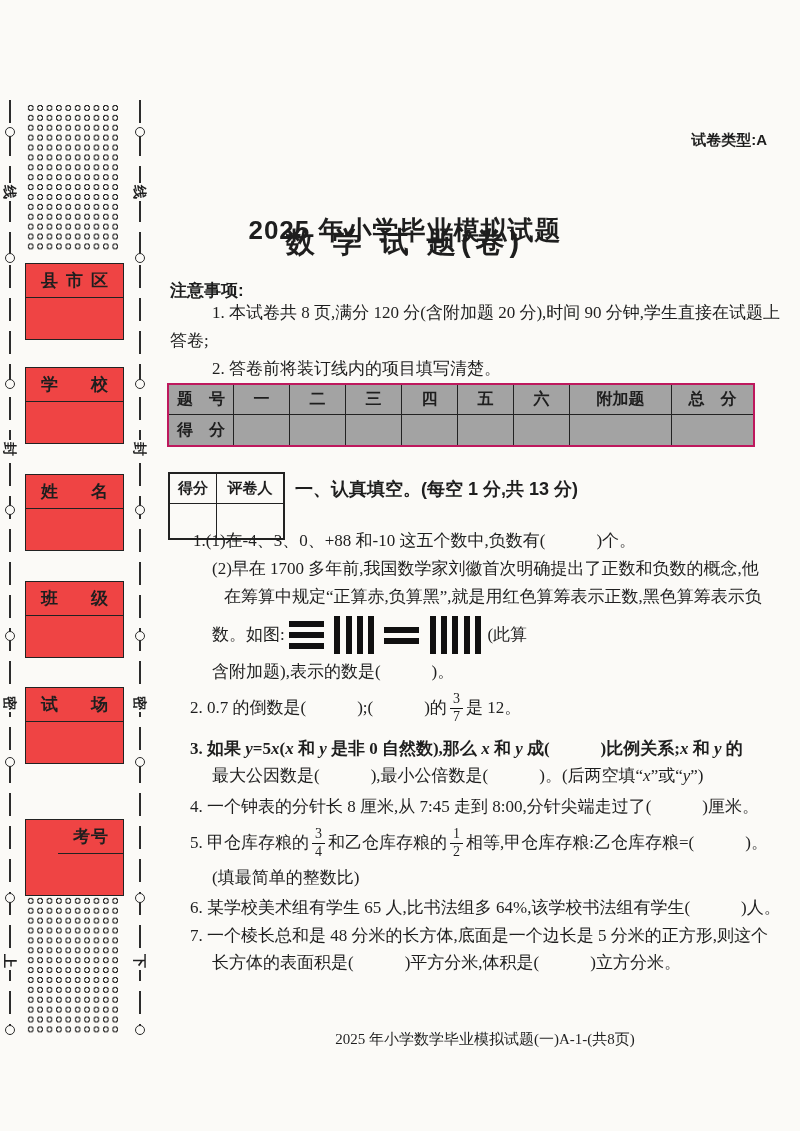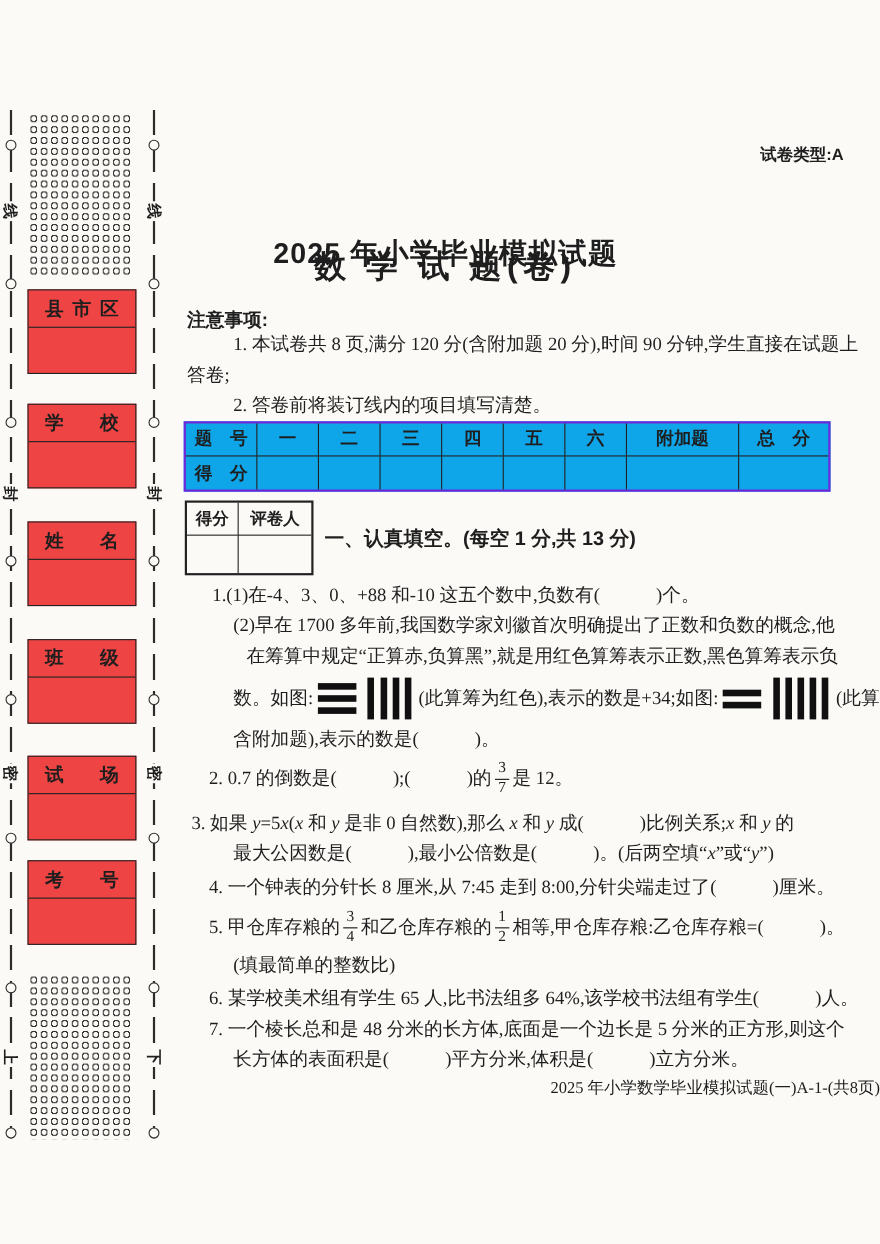--- a/index.html
+++ b/index.html
@@ -35,49 +35,49 @@
     font-family:"Liberation Sans","DejaVu Sans",sans-serif;font-weight:bold;font-size:29px;letter-spacing:5px;}
 
   
   .notice-head{position:absolute;left:170px;top:279px;font-weight:bold;font-size:17px;
     font-family:"Liberation Sans","DejaVu Sans",sans-serif;}
   .text-line{position:absolute;font-size:17px;white-space:nowrap;height:24px;line-height:24px;}
 
   
   #score-table{position:absolute;left:167px;top:383px;display:grid;
     grid-template-columns:64px 56px 56px 56px 56px 56px 56px 102px 82px;
-    grid-auto-rows:30px;border:2px solid #6d28d9;width:fit-content;background:#0ea5e9;}
+    grid-auto-rows:30px;border:2px solid #be185d;width:fit-content;background:#a3a3a3;}
   .st-cell{display:flex;align-items:center;justify-content:center;
     font-family:"Liberation Sans","DejaVu Sans",sans-serif;font-size:16px;}
   .st-head{font-weight:bold;}
   .bl{border-left:1.4px solid #222;}
   .bb{border-bottom:1.4px solid #222;}
 
   
-  #grader-box{position:absolute;left:168px;top:455px;display:grid;
+  #grader-box{position:absolute;left:168px;top:472px;display:grid;
     grid-template-columns:46px 67px;grid-template-rows:30px 34px;border:2px solid #222;background:#fbfaf7;}
   .gb-cell{display:flex;align-items:center;justify-content:center;
     font-family:"Liberation Sans","DejaVu Sans",sans-serif;font-size:15px;font-weight:bold;}
 
   .section-head{position:absolute;left:295px;top:477px;font-weight:bold;font-size:18px;
     font-family:"Liberation Sans","DejaVu Sans",sans-serif;white-space:nowrap;}
 
   
   .qline{position:absolute;font-size:17px;white-space:nowrap;height:24px;line-height:24px;}
   .qflex{display:flex;align-items:center;}
   .frac{display:inline-flex;flex-direction:column;align-items:center;vertical-align:middle;
     font-size:14px;line-height:1.15;margin:0 3px;}
   .frac .den{border-top:1.4px solid #111;padding:0 3px;}
   .frac .num{padding:0 3px;}
   .rods{display:inline-flex;align-items:center;margin:0 4px;vertical-align:middle;}
   .rod-h-group{display:flex;flex-direction:column;margin-right:8px;}
   .rod-h{width:35px;height:6px;background:#101010;margin:2.5px 0;}
   .rod-v-group{display:flex;}
   .rod-v{width:6px;height:38px;background:#101010;margin:0 2.6px;}
-  .page-footer{position:absolute;left:170px;top:980px;width:630px;text-align:right;
+  .page-footer{position:absolute;left:170px;top:1030px;width:630px;text-align:center;
     font-size:15px;white-space:nowrap;}
   i{font-style:italic;font-family:"Liberation Serif","DejaVu Serif",serif;}
 </style>
 </head>
 <body>
 
 <div class="bind-line" style="left:9px;"></div>
 <div class="bind-line" style="left:139px;"></div>
 <div id="bind-circles">
     <div class="bind-circle" style="left: 4.6px; top: 126.6px;"></div>
@@ -123,21 +123,21 @@
       <div class="field-blank"></div>
     </div>
     <div class="field-box" style="top: 581px;">
       <div class="field-label">班级</div>
       <div class="field-blank"></div>
     </div>
     <div class="field-box" style="top: 687px;">
       <div class="field-label">试场</div>
       <div class="field-blank"></div>
     </div>
-    <div class="field-box" style="top: 782px;">
+    <div class="field-box" style="top: 819px; padding-left: 32px;">
       <div class="field-label">考号</div>
       <div class="field-blank"></div>
     </div>
   </div>
 
 <div class="paper-type">试卷类型:A</div>
 <div class="exam-title">2025 年小学毕业模拟试题</div>
 <div class="exam-subtitle">数 学 试 题(卷)</div>
 
 <div class="notice-head">注意事项:</div>
@@ -186,21 +186,20 @@
         <span class="rod-h"></span>
         <span class="rod-h"></span>
       </span>
       <span class="rod-v-group">
         <span class="rod-v"></span>
         <span class="rod-v"></span>
         <span class="rod-v"></span>
         <span class="rod-v"></span>
       </span>
     </span>
-    <span>(此算筹为红色),表示的数是+34;如图:</span>
     <span class="rods">
       <span class="rod-h-group">
         <span class="rod-h"></span>
         <span class="rod-h"></span>
       </span>
       <span class="rod-v-group">
         <span class="rod-v"></span>
         <span class="rod-v"></span>
         <span class="rod-v"></span>
         <span class="rod-v"></span>
@@ -211,21 +210,21 @@
   </div>
 <div class="qline" style="left:212px;top:660px;"><span>含附加题),表示的数是(　　　)。</span></div>
 <div class="qline qflex" style="left:190px;top:687px;height:42px;">
     <span>2. 0.7 的倒数是(　　　);(　　　)的</span>
     <span class="frac">
       <span class="num">3</span>
       <span class="den">7</span>
     </span>
     <span>是 12。</span>
   </div>
-<div class="qline" style="left:174px;top:737px;"><span>3. 如果 <i>y</i>=5<i>x</i>(<i>x</i> 和 <i>y</i> 是非 0 自然数),那么 <i>x</i> 和 <i>y</i> 成(　　　)比例关系;<i>x</i> 和 <i>y</i> 的</span></div>
+<div class="qline" style="left:190px;top:737px;font-weight:bold;"><span>3. 如果 <i>y</i>=5<i>x</i>(<i>x</i> 和 <i>y</i> 是非 0 自然数),那么 <i>x</i> 和 <i>y</i> 成(　　　)比例关系;<i>x</i> 和 <i>y</i> 的</span></div>
 <div class="qline" style="left:212px;top:764px;"><span>最大公因数是(　　　),最小公倍数是(　　　)。(后两空填“<i>x</i>”或“<i>y</i>”)</span></div>
 <div class="qline" style="left:190px;top:795px;text-align:center;"><span>4. 一个钟表的分针长 8 厘米,从 7:45 走到 8:00,分针尖端走过了(　　　)厘米。</span></div>
 <div class="qline qflex" style="left:190px;top:822px;height:42px;">
     <span>5. 甲仓库存粮的</span>
     <span class="frac">
       <span class="num">3</span>
       <span class="den">4</span>
     </span>
     <span>和乙仓库存粮的</span>
     <span class="frac">

